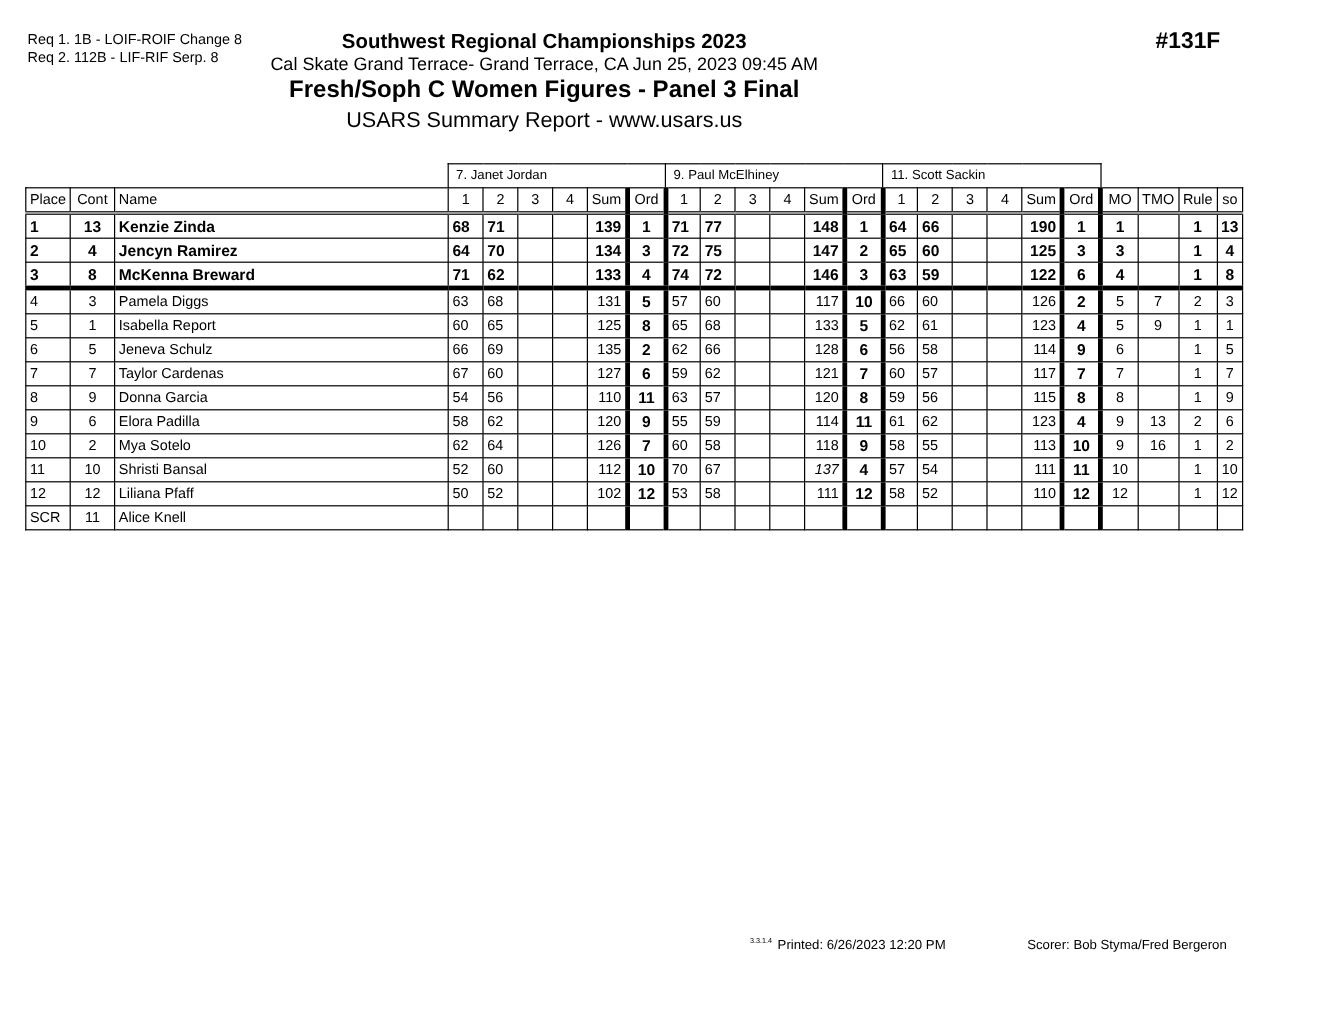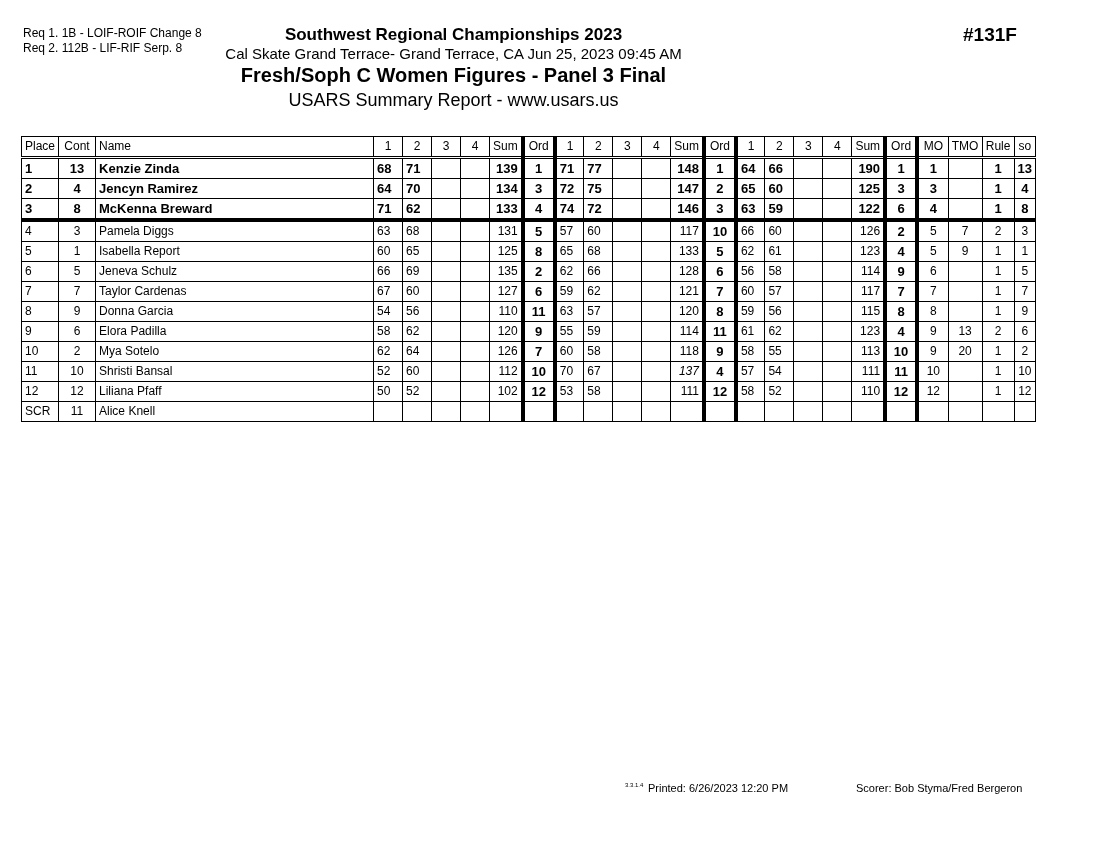--- a/index.html
+++ b/index.html
@@ -66,20 +66,27 @@
       <col style="width:29px">
       <col style="width:29px">
       <col style="width:33px">
       <col style="width:32px">
     <col style="width:31px">
       <col style="width:34px">
       <col style="width:32px">
       <col style="width:21px">
   </colgroup>
   <tbody id="tbody">
+    <tr>
+      <td class="empty" colspan="3"></td>
+      <td class="judge" colspan="6">7.  Janet Jordan</td>
+      <td class="judge" colspan="6">9.  Paul McElhiney</td>
+      <td class="judge" colspan="6">11.  Scott Sackin</td>
+      <td class="empty" colspan="4"></td>
+    </tr>
     <tr class="hdr">
       <td class="l">Place</td>
       <td class="c">Cont</td>
       <td class="l">Name</td>
       <td class="c">1</td>
       <td class="c">2</td>
       <td class="c">3</td>
       <td class="c">4</td>
       <td class="c">Sum</td>
       <td class="c thickL">Ord</td>
@@ -359,21 +366,21 @@
         <td class="l" style="font-weight: normal; font-size: 12px;"></td>
         <td class="r" style="font-weight: normal; font-size: 12px;">118</td>
         <td class="ordcell thickL" style="font-weight: bold; font-size: 13px;">9</td>
         <td class="l thickL" style="font-weight: normal; font-size: 12px;">58</td>
         <td class="l" style="font-weight: normal; font-size: 12px;">55</td>
         <td class="l" style="font-weight: normal; font-size: 12px;"></td>
         <td class="l" style="font-weight: normal; font-size: 12px;"></td>
         <td class="r" style="font-weight: normal; font-size: 12px;">113</td>
         <td class="ordcell thickL" style="font-weight: bold; font-size: 13px;">10</td>
         <td class="c thickL" style="font-weight: normal; font-size: 12px;">9</td>
-        <td class="c" style="font-weight: normal; font-size: 12px;">20</td>
+        <td class="c" style="font-weight: normal; font-size: 12px;">16</td>
         <td class="c" style="font-weight: normal; font-size: 12px;">1</td>
         <td class="c" style="font-weight: normal; font-size: 12px;">2</td>
       </tr>
       <tr>
         <td class="l" style="font-weight: normal; font-size: 12px;">11</td>
         <td class="c" style="font-weight: normal; font-size: 12px;">10</td>
         <td class="l" style="font-weight: normal; font-size: 12px;">Shristi Bansal</td>
         <td class="l" style="font-weight: normal; font-size: 12px;">52</td>
         <td class="l" style="font-weight: normal; font-size: 12px;">60</td>
         <td class="l" style="font-weight: normal; font-size: 12px;"></td>

